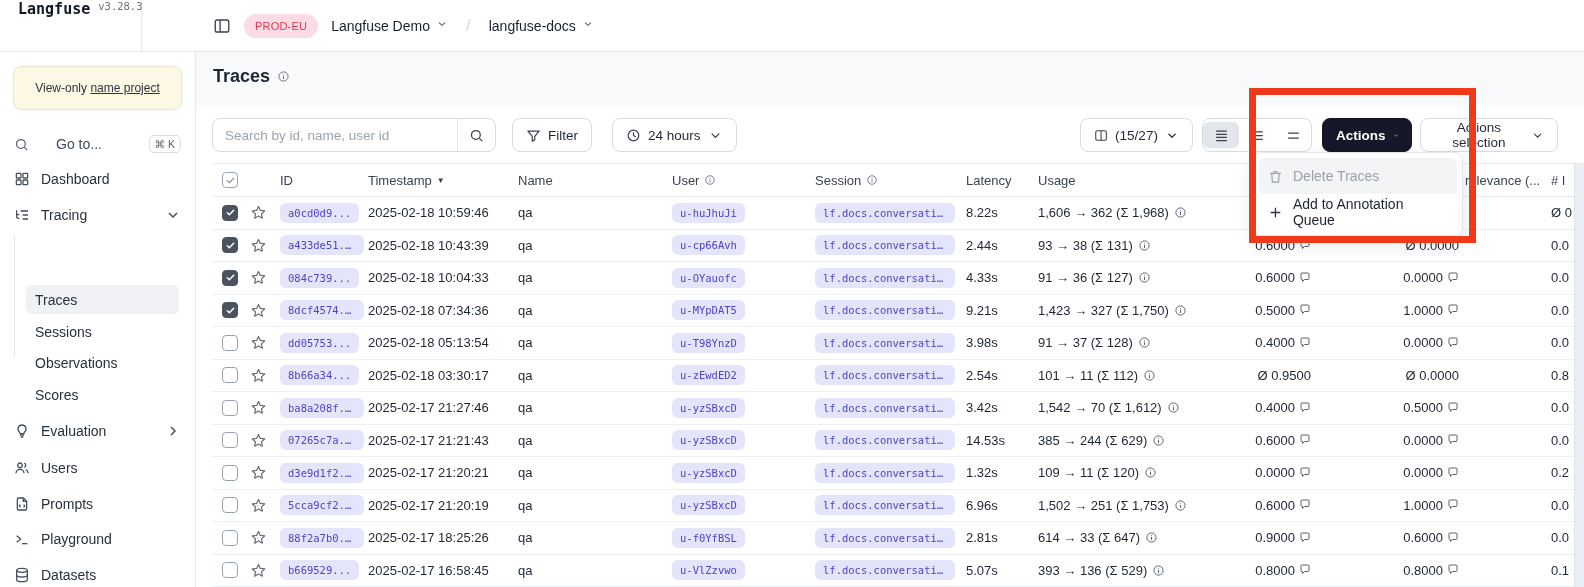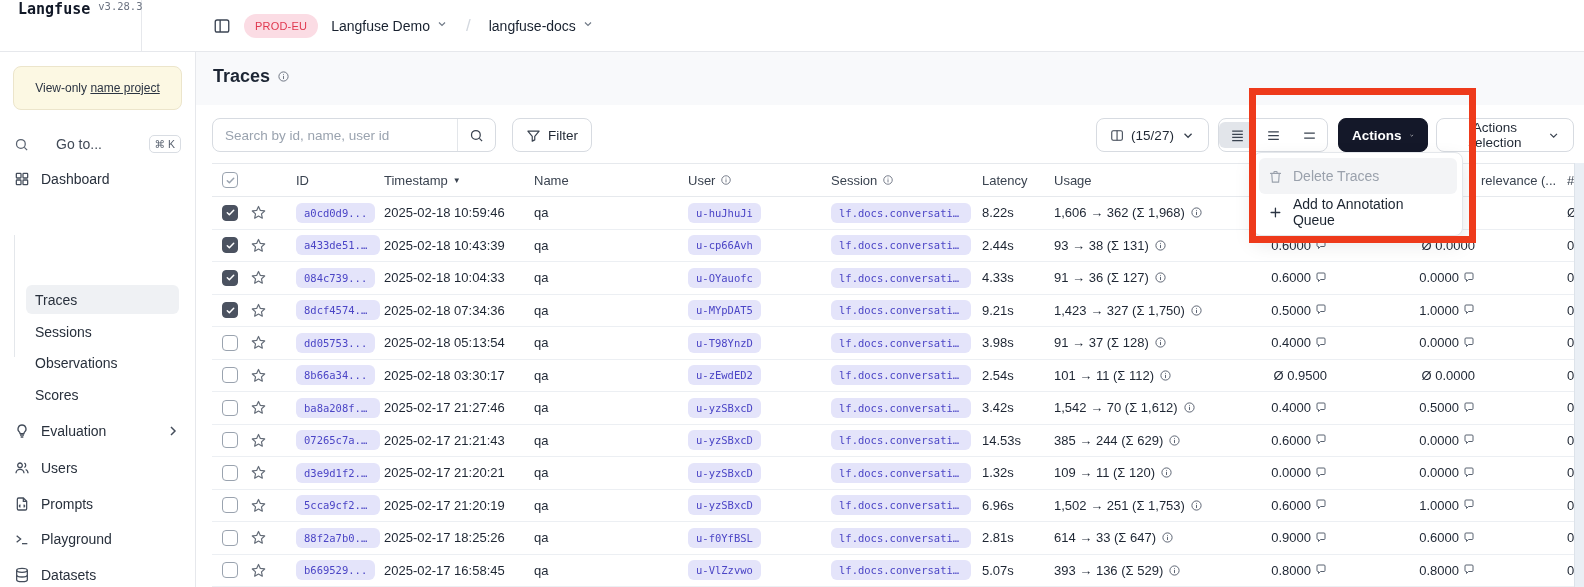--- a/index.html
+++ b/index.html
@@ -62,42 +62,42 @@
   #search-wrap { position:absolute; left:16px; top:0; width:284px; height:34px;
     border:1px solid #d7dbe1; border-radius:8px; display:flex; background:#fff; overflow:hidden; }
   #search-wrap input { flex:1; border:none; outline:none; padding:0 12px; font-size:13.5px;
     font-family:"Liberation Sans",sans-serif; color:#1f2733; background:transparent; }
   #search-wrap input::placeholder { color:#9aa3af; }
   #search-btn { width:38px; border-left:1px solid #e3e6ea; display:flex; align-items:center;
     justify-content:center; cursor:pointer; }
   #search-btn .ic { width:15px; height:15px; color:#39424f; }
   #filter-btn { position:absolute; left:316px; top:0; }
   #time-btn { position:absolute; left:416px; top:0; }
-  #right-cluster { position:absolute; right:10px; top:0; display:flex; align-items:center; }
+  #right-cluster { position:absolute; right:26px; top:0; display:flex; align-items:center; }
   #cols-btn { width:113px; justify-content:center; }
   #seg { width:110px; height:34px; margin-left:9px; border:1px solid #d7dbe1; border-radius:8px;
     background:#fff; display:flex; }
   .seg-cell { width:36px; display:flex; align-items:center; justify-content:center; cursor:pointer; }
   .seg-cell .ic { width:15px; height:15px; color:#39424f; }
   .seg-cell.sel { background:#e2e5ea; border-radius:6px; margin:3px 0; }
   #actions-btn { margin-left:10px; width:90px; justify-content:center; background:#141829;
     border-color:#141829; color:#fff; font-weight:600; }
   #actions-btn .chev { color:#fff; }
   #export-btn { margin-left:8px; width:138px; justify-content:space-between; }
 
   
   #table { position:absolute; left:16px; right:10px; top:111px; bottom:0; }
   .thead { display:flex; height:34px; align-items:center; border-top:1px solid #e6e9ed;
     border-bottom:1px solid #e6e9ed; font-size:13px; font-weight:500; color:#3a4350; }
   .trow { display:flex; height:32.5px; align-items:center; border-bottom:1px solid #eceff3;
     font-size:13px; color:#1e2633; }
   .c { display:flex; align-items:center; overflow:hidden; white-space:nowrap; flex:0 0 auto; }
   .c-check{ width:36px; padding-left:10px; }
   .c-star { width:28px; padding-left:2px; }
-  .c-id   { width:88px; padding-left:4px;margin-left:16px; }
+  .c-id   { width:88px; padding-left:4px; }
   .c-ts   { width:150px; padding-left:4px; }
   .c-name { width:154px; padding-left:4px; }
   .c-user { width:143px; padding-left:4px; }
   .c-session{ width:151px; padding-left:4px; }
   .c-lat  { width:72px; padding-left:4px; }
   .c-usage{ width:213px; padding-left:4px; gap:5px; }
   .c-s1   { width:66px; justify-content:flex-end; padding-right:2px; }
   .c-s2   { width:148px; justify-content:flex-end; padding-right:2px; }
   .c-s3   { width:88px; padding-left:4px; }
   .c-s4   { flex:1 1 auto; padding-left:2px; }
@@ -193,20 +193,33 @@
     <span class="ic">
       <svg viewBox="0 0 24 24" fill="none" stroke="currentColor" stroke-width="1.9">
           <rect x="3.5" y="3.5" width="7" height="7" rx="1"></rect>
           <rect x="13.5" y="3.5" width="7" height="7" rx="1"></rect>
           <rect x="3.5" y="13.5" width="7" height="7" rx="1"></rect>
           <rect x="13.5" y="13.5" width="7" height="7" rx="1"></rect>
         </svg>
     </span>
     <span>Dashboard</span>
   </div>
+  <div class="nav-row" style="top:148px">
+    <span class="ic">
+      <svg viewBox="0 0 24 24" fill="none" stroke="currentColor" stroke-width="1.9">
+          <path d="M21 6H10M21 12h-8M21 18h-8M4 5v4.5c0 1.1.9 2 2 2h2M4 9.5V15c0 1.1.9 2 2 2h2"></path>
+        </svg>
+    </span>
+    <span>Tracing</span>
+    <span class="chev ic">
+      <svg viewBox="0 0 24 24" fill="none" stroke="currentColor" stroke-width="2.2">
+          <path d="M6 9l6 6 6-6"></path>
+        </svg>
+    </span>
+  </div>
   <div id="sub-guide"></div>
   <div class="sub-row active" style="top:233px">
       <span>Traces</span>
     </div>
   <div class="sub-row" style="top:265px">
       <span>Sessions</span>
     </div>
   <div class="sub-row" style="top:328px">
       <span>Scores</span>
     </div>
@@ -294,20 +307,34 @@
         </span>
       </span>
     </div>
     <button class="btn" id="filter-btn">
       <span class="ic">
         <svg viewBox="0 0 24 24" fill="none" stroke="currentColor" stroke-width="1.9" stroke-linejoin="round">
             <path d="M3 5h18l-7 8.5V19l-4 2v-7.5z"></path>
           </svg>
       </span>
       <span>Filter</span>
+    </button>
+    <button class="btn" id="time-btn">
+      <span class="ic">
+        <svg viewBox="0 0 24 24" fill="none" stroke="currentColor" stroke-width="1.9">
+            <circle cx="12" cy="12" r="8.5"></circle>
+            <path d="M12 7.5V12l3 2" stroke-linecap="round"></path>
+          </svg>
+      </span>
+      <span>24 hours</span>
+      <span class="chev ic">
+        <svg viewBox="0 0 24 24" fill="none" stroke="currentColor" stroke-width="2.2">
+            <path d="M6 9l6 6 6-6"></path>
+          </svg>
+      </span>
     </button>
 
     <div id="right-cluster">
       <button class="btn" id="cols-btn">
         <span class="ic">
           <svg viewBox="0 0 24 24" fill="none" stroke="currentColor" stroke-width="1.8">
               <rect x="3" y="4" width="18" height="16" rx="2.5"></rect>
               <path d="M12 4v16"></path>
             </svg>
         </span>

